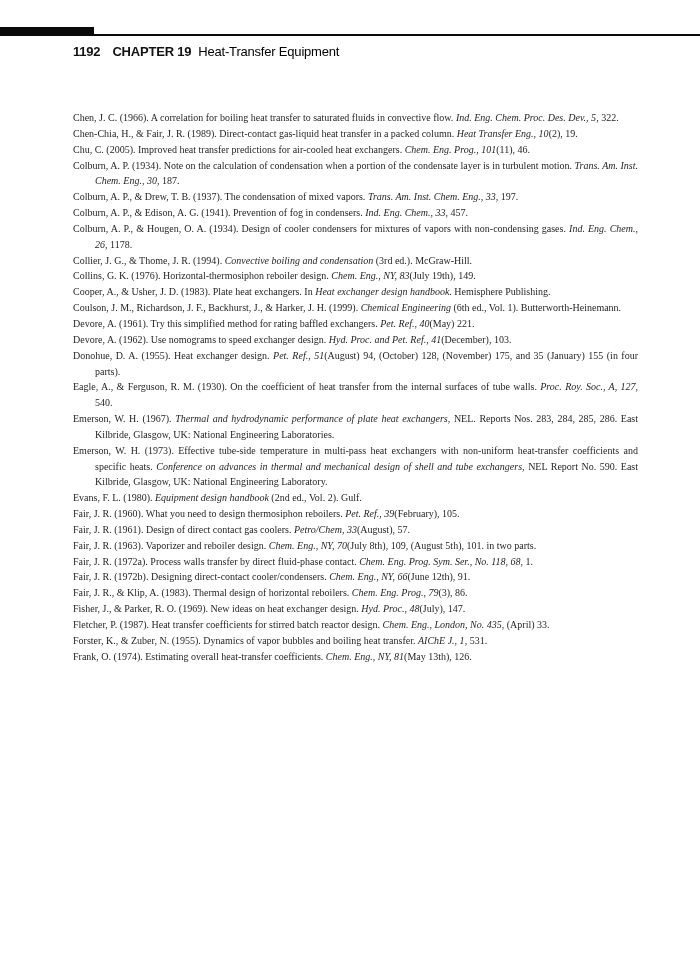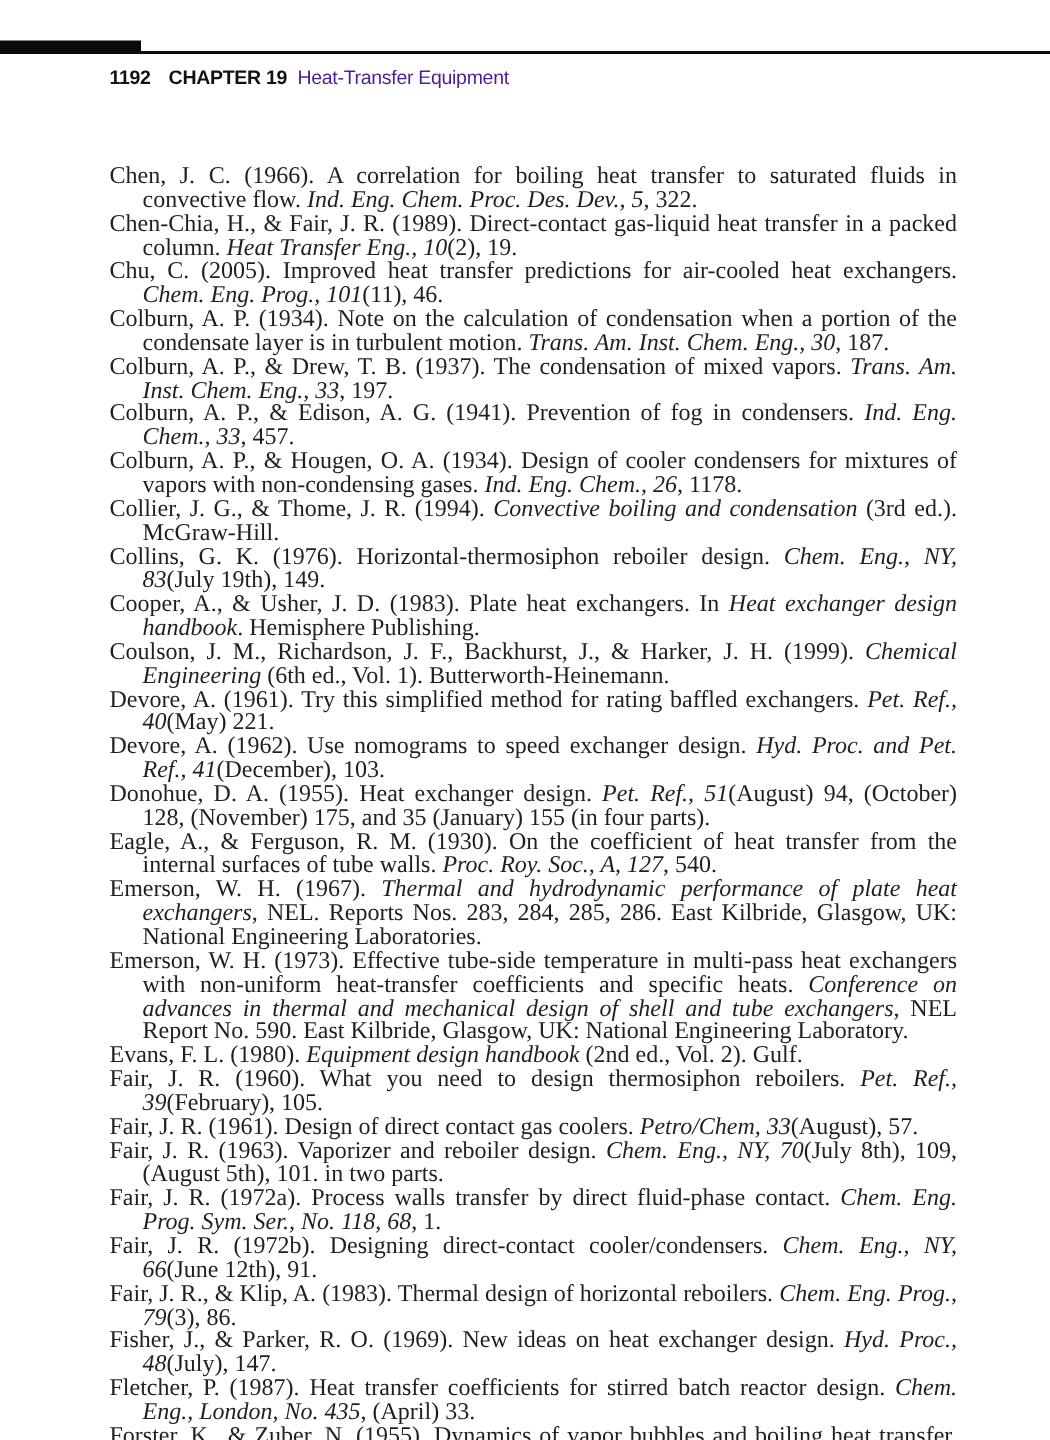--- a/index.html
+++ b/index.html
@@ -45,35 +45,35 @@
     font-weight: 700;
     margin-right: 12px;
   }
   .header-text .chapter {
     font-weight: 700;
     margin-right: 7px;
     text-align: right;
   }
   .header-text .chtitle {
     font-weight: 400;
-    color: #4c1d95;
+    color: #000000;
   }
   .refs {
     position: absolute;
     top: 110px;
     left: 73px;
     width: 565px;
     color: #1f1f1f;
   }
   .refs p.ref {
     margin: 0;
     padding-left: 22px;
     text-indent: -22px;
     text-align: justify;
-    font-size: 16px;
+    font-size: 10px;
     line-height: 15.85px;
   }
   .refs p.ref em {
     font-style: italic;
   }
 </style>
 </head>
 <body>
 
 <div class="page">

